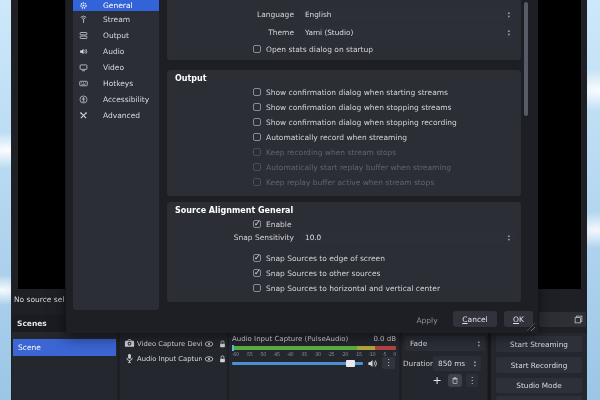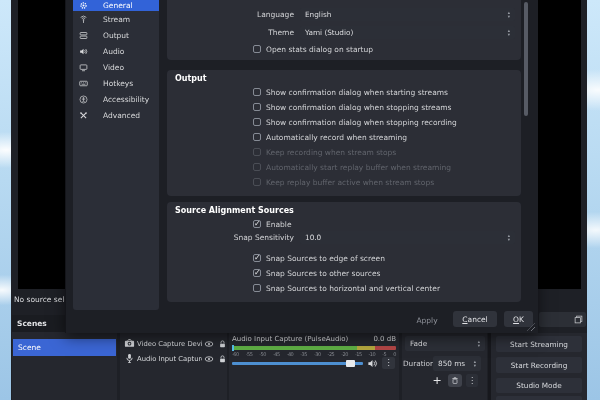--- a/index.html
+++ b/index.html
@@ -327,21 +327,21 @@
           <span class="cb dis"></span>
           <span class="cblabel">Automatically start replay buffer when streaming</span>
         </div>
         <div class="cbrow dis" style="top:107px;">
           <span class="cb dis"></span>
           <span class="cblabel">Keep replay buffer active when stream stops</span>
         </div>
       </div>
 
       <div class="gbox" style="top:202px;height:100px;">
-        <div class="gbox-title" style="top:4px;">Source Alignment Sources</div>
+        <div class="gbox-title" style="top:4px;">Source Alignment General</div>
         <div class="cbrow" style="top:17px;">
           <span class="cb on"></span>
           <span class="cblabel">Enable</span>
         </div>
         <div class="fieldrow" style="top:29px;">
           <span class="flabel">Snap Sensitivity</span>
           <div class="combo">
             <span>10.0</span>
             <span class="sp"></span>
           </div>

